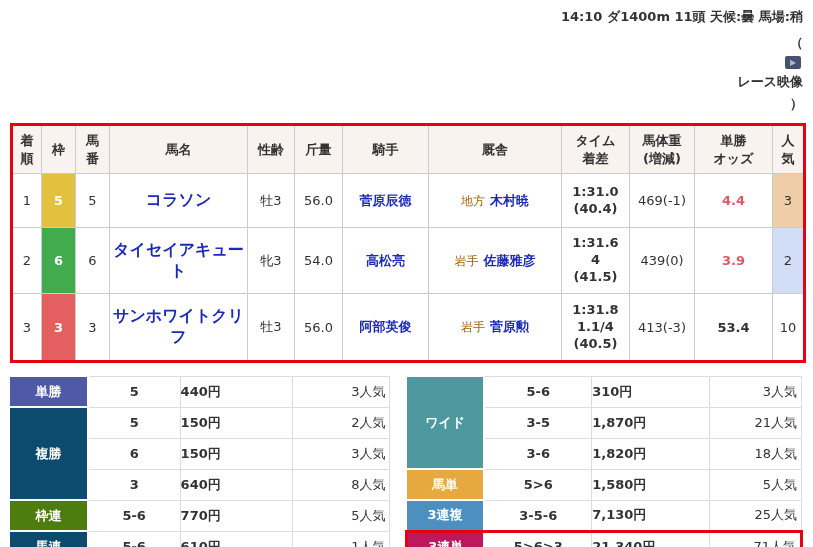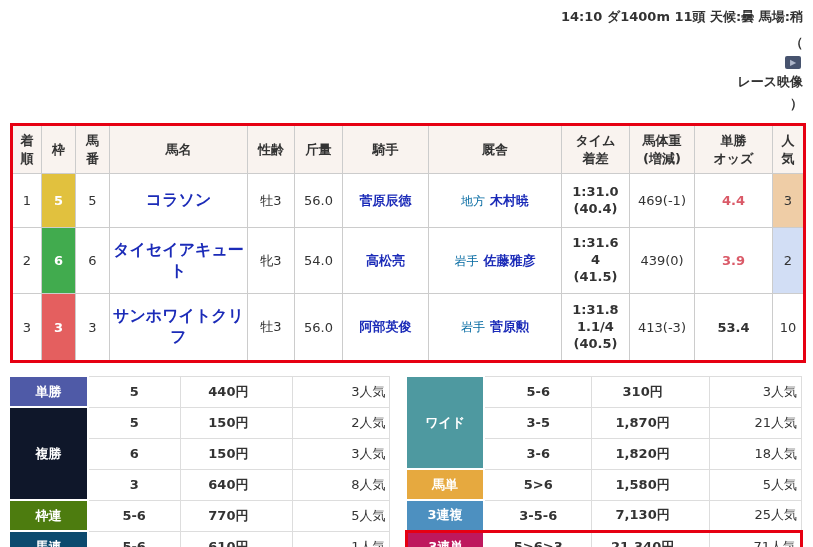--- a/index.html
+++ b/index.html
@@ -23,21 +23,21 @@
   th .hl:empty { display:none; }
   table.results td { background:#fff; text-align:center; padding:4px 2px; }
   tr.r0 td { height:54px; } tr.r1 td { height:66px; } tr.r2 td { height:68px; }
   td.waku { color:#fff; font-weight:bold; }
   td.waku.w-yellow { background:#e1c13e; }
   td.waku.w-green  { background:#41ab4e; }
   td.waku.w-red    { background:#e45f5f; }
   td.name, td.jockey, td.stable { text-align:left; padding-left:9px; }
   .link-blue { color:#1b2bb8; font-weight:bold; text-decoration:none; font-size:16px; cursor:pointer; }
   td.jockey .link-blue, td.stable .link-blue { font-size:13px;margin-top:38px; }
-  td.stable .region { color:#0369a1; font-size:12px; font-weight:normal; margin-right:5px; }
+  td.stable .region { color:#a16207; font-size:12px; font-weight:normal; margin-right:5px; }
   td.time { font-weight:bold; line-height:1.3; }
   td.time span { display:block; }
   td.time span:empty { display:none; }
   td.hweight { text-align:left; padding-left:7px; }
   td.odds { font-weight:bold; }
   td.odds.hot { color:#da5a68; }
   td.pop.p-tan  { background:#efcda6; }
   td.pop.p-blue { background:#d2def5; }
 
   
@@ -45,29 +45,29 @@
   .detail-link { font-size:14px; font-weight:bold; color:#333; cursor:pointer; }
   .detail-link .arrow { font-size:10px; margin-left:6px; color:#444; }
 
   
   .payout-wrap { display:flex; gap:15px; align-items:flex-start; }
   table.pay { border-collapse:collapse; table-layout:fixed; font-size:13px; }
   table.pay td { border:1px solid #ddd; height:31px; background:#fff; }
   table.pay td.plabel { color:#fff; font-weight:bold; text-align:center;
     border:2px solid #fff; border-left:none; font-size:13px; }
   td.plabel.c-tansho { background:#4f5aa7; }
-  td.plabel.c-fukusho { background:#0f172a;margin-left:32px; }
+  td.plabel.c-fukusho { background:#0c4a6e;margin-left:32px; }
   td.plabel.c-wakuren { background:#4d7c0f; }
   td.plabel.c-umaren { background:#0c4a6e;margin-left:44px; }
   td.plabel.c-wide { background:#4e99a0; }
   td.plabel.c-umatan { background:#e6a93f; }
   td.plabel.c-sanrenpuku { background:#4d90c0; }
   td.plabel.c-sanrentan { background:#be185d; }
   td.combo { text-align:center; font-weight:bold; }
-  td.amount { text-align:center; padding-right:16px; font-weight:bold; }
+  td.amount { text-align:left; padding-right:16px; font-weight:bold; }
   td.ppop { text-align:right; padding-right:4px; }
   
   td.hl-l { border-top:3px solid #e60012 !important; border-bottom:3px solid #e60012 !important; border-left:3px solid #e60012 !important; }
   td.hl-m { border-top:3px solid #e60012 !important; border-bottom:3px solid #e60012 !important; }
   td.hl-r { border-top:3px solid #e60012 !important; border-bottom:3px solid #e60012 !important; border-right:3px solid #e60012 !important; }
 </style>
 </head>
 <body>
 
 <div class="page">

